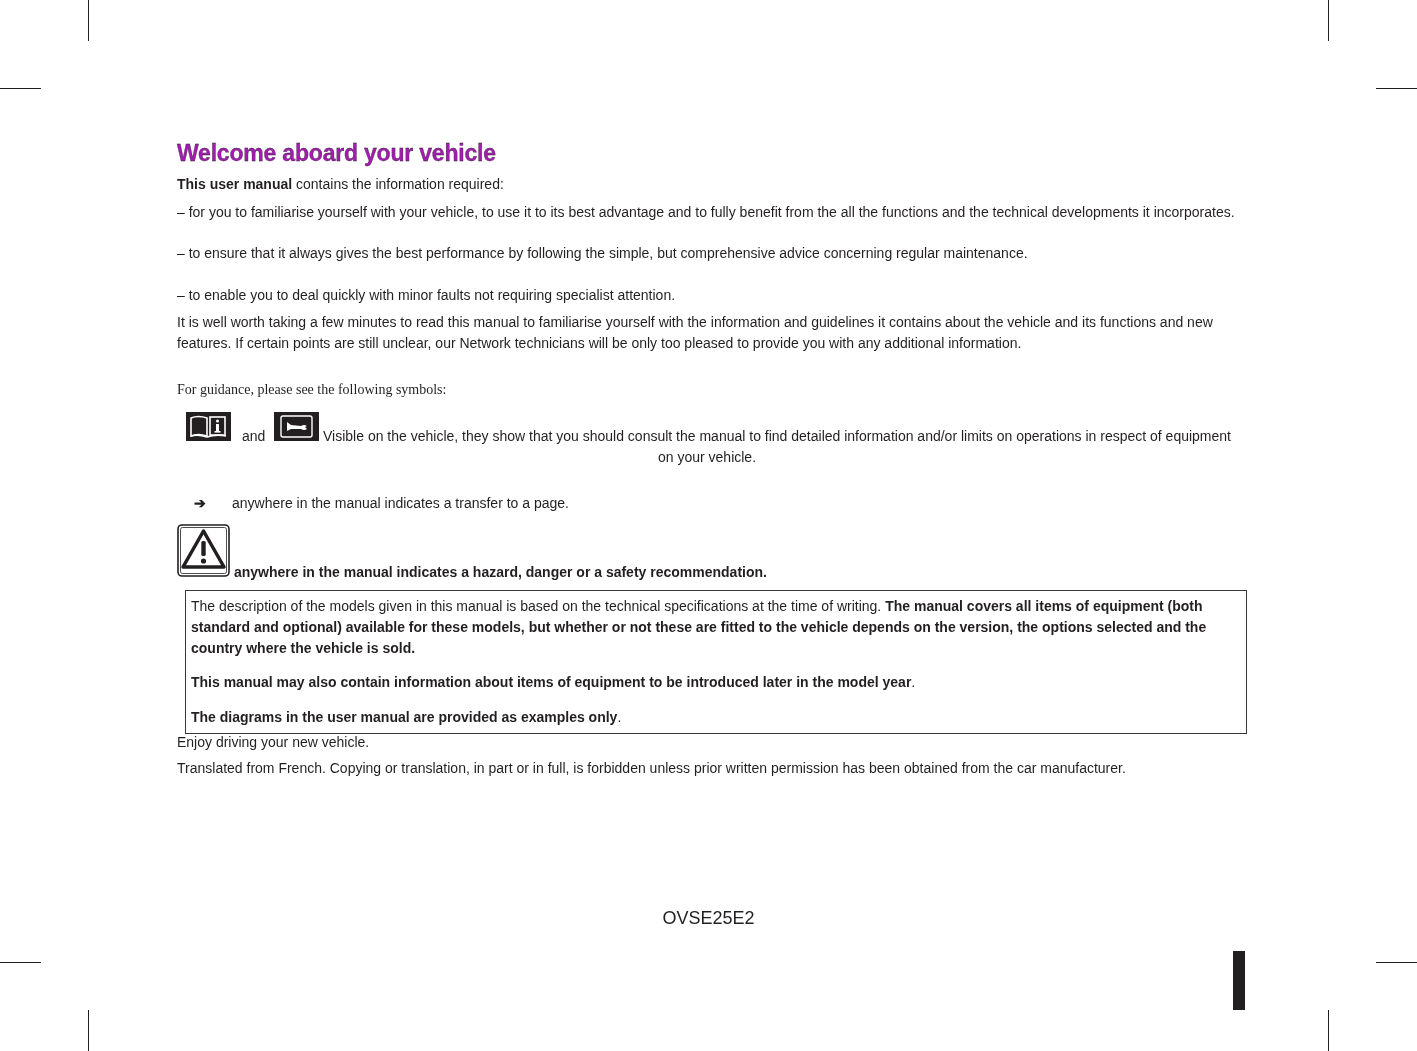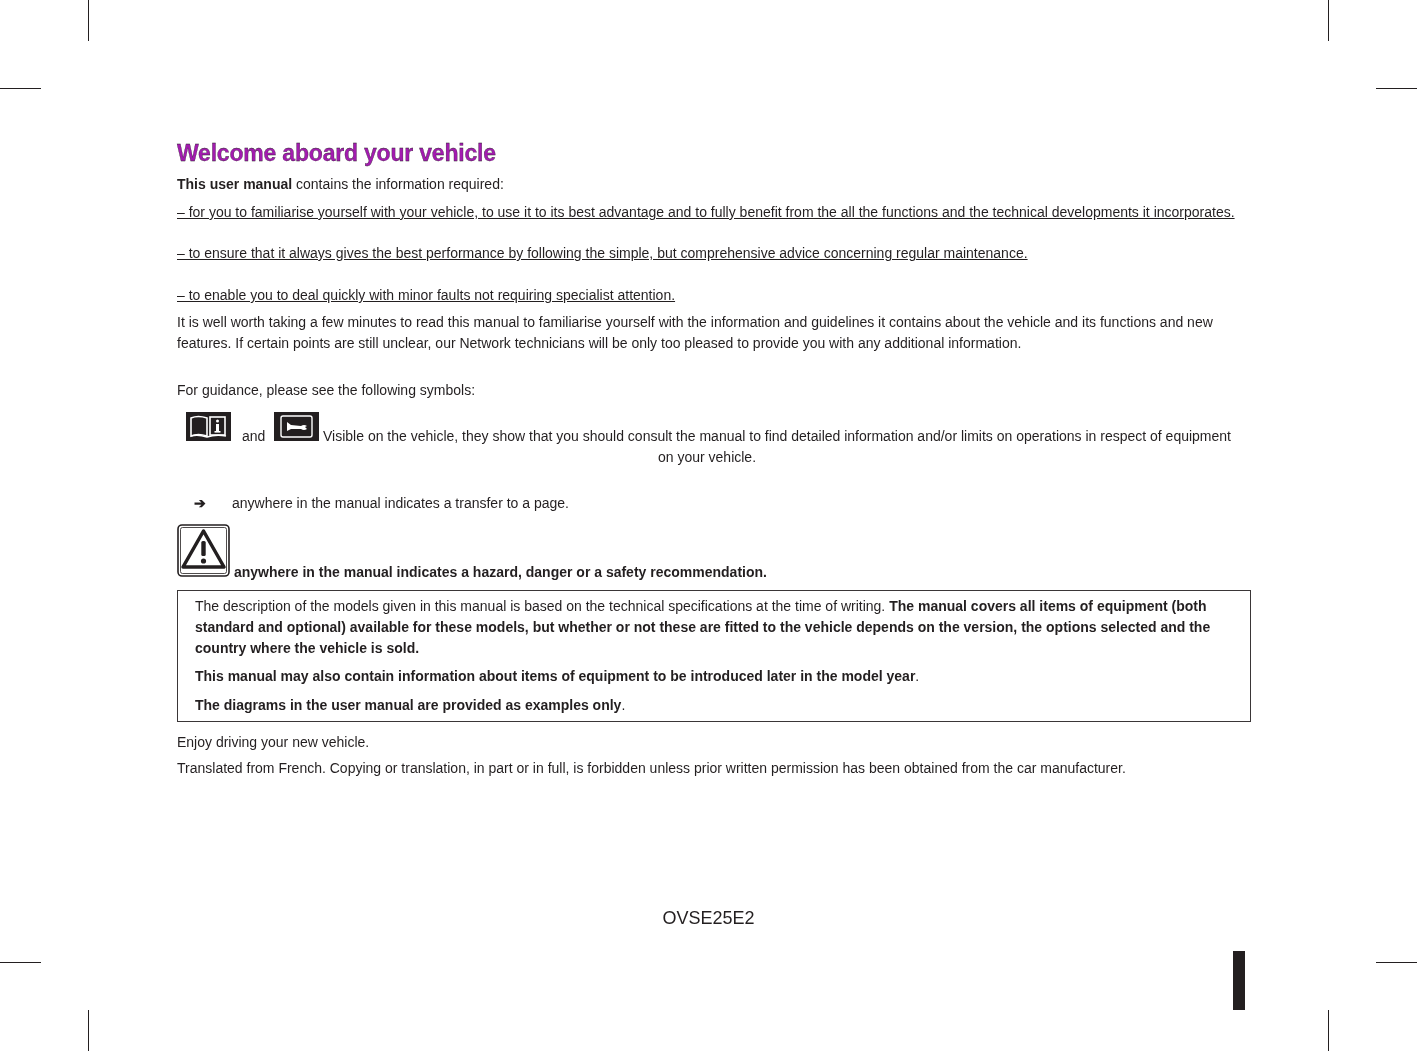--- a/index.html
+++ b/index.html
@@ -7,34 +7,34 @@
          font-family:"Liberation Sans", sans-serif; color:#231f20; }
   .crop { position:absolute; background:#231f20; }
   .crop.v { width:1px; height:41px; }
   .crop.h { height:1px; width:41px; }
   .page { position:absolute; left:177px; top:139px; width:1064px; }
   .title { font-size:23px; font-weight:bold; margin:0; line-height:28px;
            letter-spacing:-0.2px; -webkit-text-stroke:0.3px #231f20; color:#fff0; }
   .title span { color:#a21caf; }
   p { margin:0; font-size:14px; line-height:20.8px; }
   .t-intro { position:absolute; top:35px; }
-  .bul { position:absolute; left:0; width:1064px;text-decoration:underline; }
+  .bul { position:absolute; left:0; width:1064px; }
   .b1 { top:63px; } .b2 { top:104px; } .b3 { top:146px; }
   .para1 { position:absolute; top:173px; width:1050px; }
-  .para2 { position:absolute; top:241px; }
+  .para2 { position:absolute; top:241px;font-family:Liberation Serif, serif; }
   .sym-row { position:absolute; top:273px; width:1060px;text-align:center; }
   .sym-row .ic { display:inline-block; vertical-align:bottom; }
   .arrow-row { position:absolute; top:354px; left:17px; }
   .arrow-row .arr { display:inline-block; width:38px; font-weight:bold; }
   .warn-row { position:absolute; top:385px; }
   .warn-row .lbl { position:absolute; left:57px; top:38px; font-weight:bold; white-space:nowrap; }
-  .notice { position:absolute; top:451px; left:0; width:1048px; border:1.5px solid #3a3637;
-            padding:5px 7px 5px 17px; }
+  .notice { position:absolute; top:451px; left:8px; width:1048px; border:1.5px solid #3a3637;
+            padding:5px 7px 5px 5px; }
   .notice p { line-height:20.8px; }
-  .notice p + p { margin-top:8px; }
+  .notice p + p { margin-top:14px; }
   .enjoy { position:absolute; top:593px; }
   .transl { position:absolute; top:619px; width:1060px; }
   .footer { position:absolute; left:0; top:908px; width:1417px; text-align:center;
             font-size:18px; }
   .thumb { position:absolute; left:1233px; top:951px; width:12px; height:59px; background:#231f20; }
 </style>
 </head>
 <body>
 
 <div class="crop v" style="left:88px;top:0;"></div>

